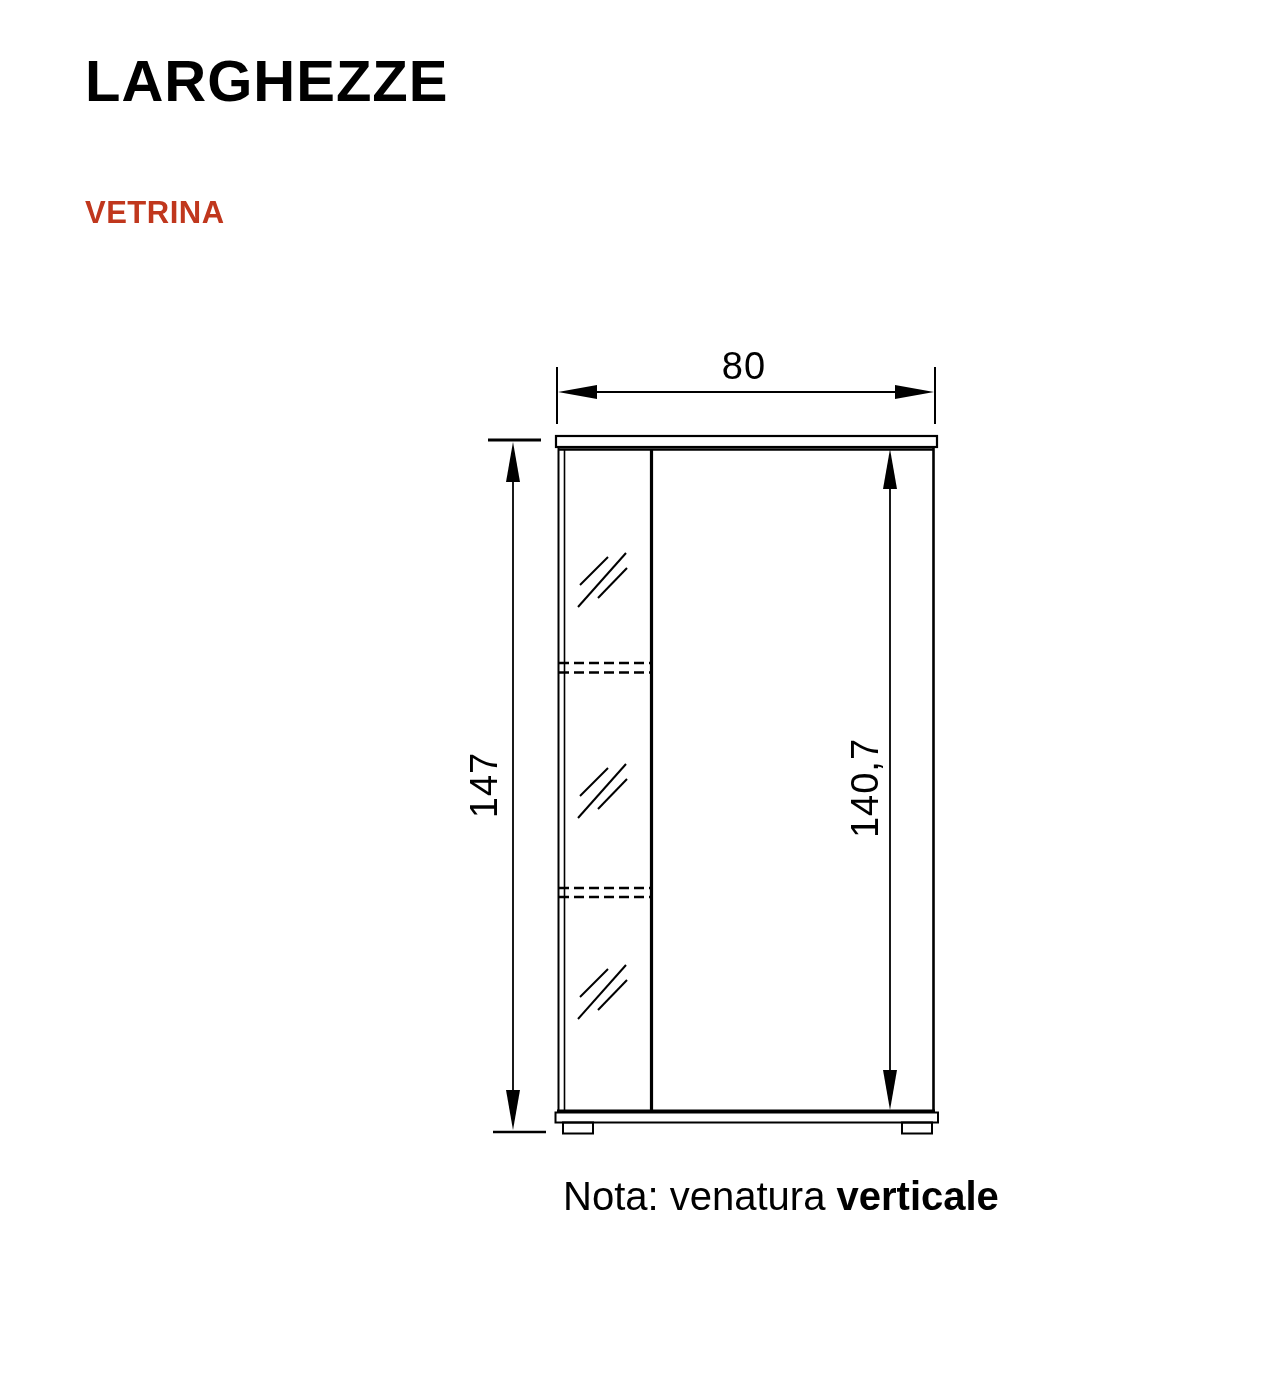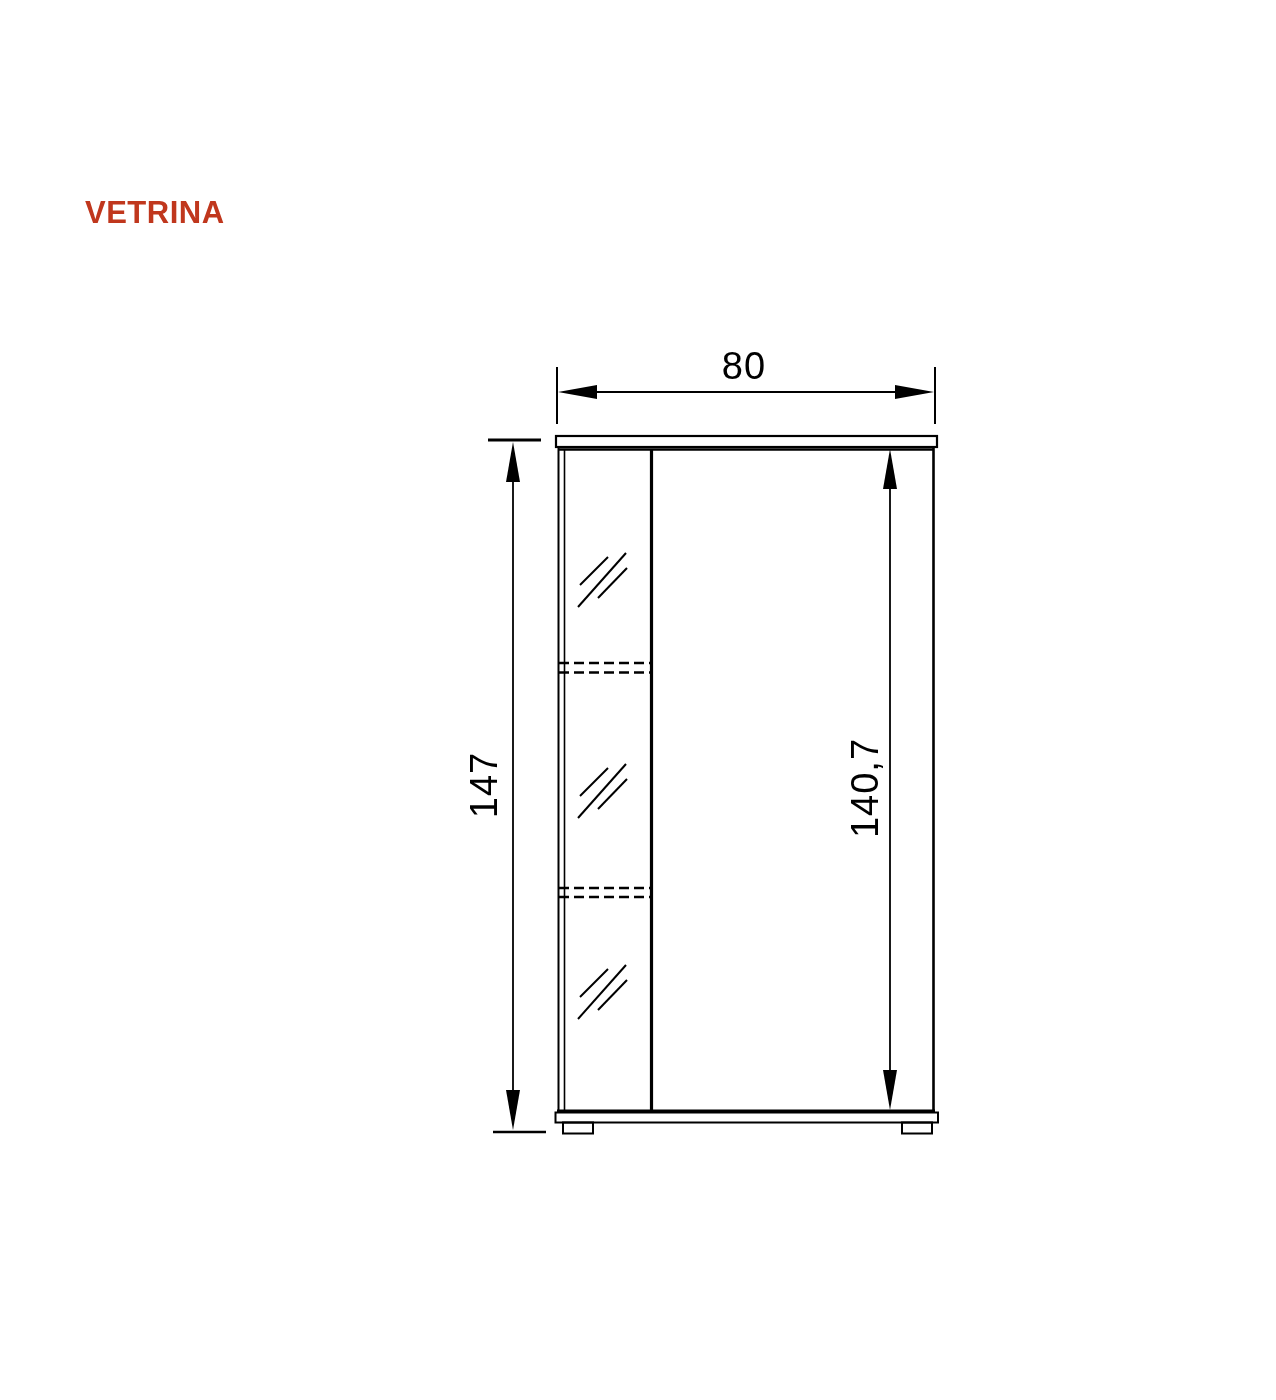--- a/index.html
+++ b/index.html
@@ -54,20 +54,21 @@
     color: #000000;
     white-space: nowrap;
   }
   .note .bold { font-weight: 700; }
 </style>
 </head>
 <body>
 
 <div class="page">
 
+  <h1 class="title">LARGHEZZE</h1>
   <div class="subtitle">VETRINA</div>
 
   <svg class="drawing-svg" width="1276" height="1400" viewBox="0 0 1276 1400">
 
     <g>
       <line x1="557" y1="367" x2="557" y2="424" stroke-width="2"></line>
       <line x1="935" y1="367" x2="935" y2="424" stroke-width="2"></line>
       <line x1="568" y1="392" x2="924" y2="392" stroke-width="1.8"></line>
       <polygon points="558,392 597,385 597,399"></polygon>
       <polygon points="934,392 895,385 895,399"></polygon>
@@ -119,14 +120,17 @@
         <line x1="598" y1="809" x2="627" y2="779" stroke-width="2"></line>
       </g>
       <g>
         <line x1="580" y1="997" x2="608" y2="969" stroke-width="2"></line>
         <line x1="578" y1="1019" x2="626" y2="965" stroke-width="2"></line>
         <line x1="598" y1="1010" x2="627" y2="980" stroke-width="2"></line>
       </g>
     </g>
   </svg>
 
+  <div class="note">
+    <span>Nota: venatura </span><span class="bold">verticale</span>
+  </div>
 
 </div>
 
 </body></html>

